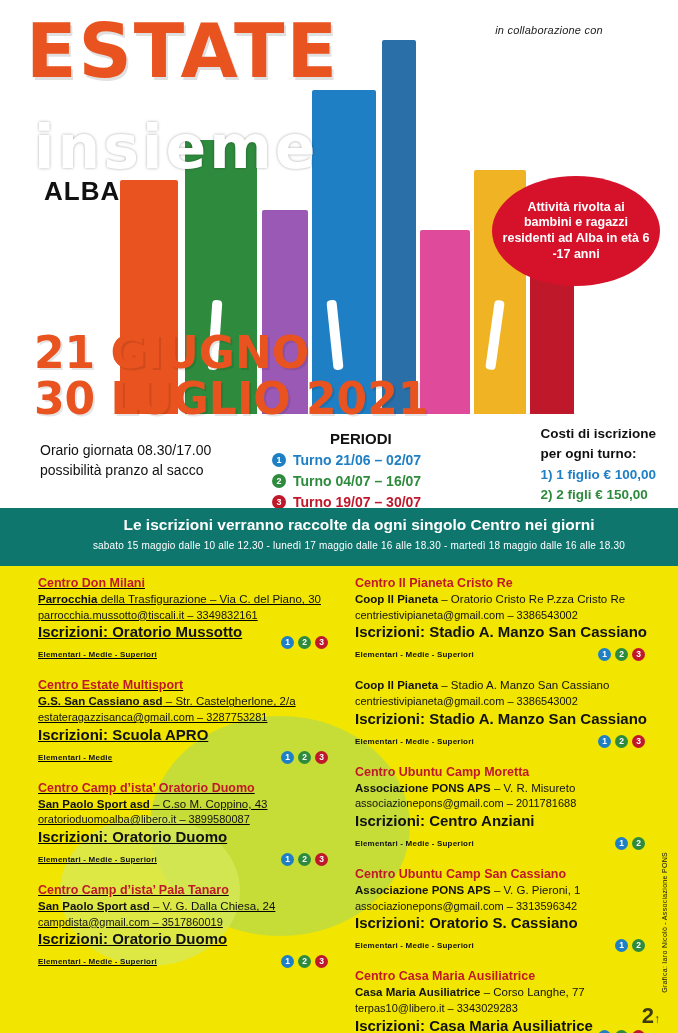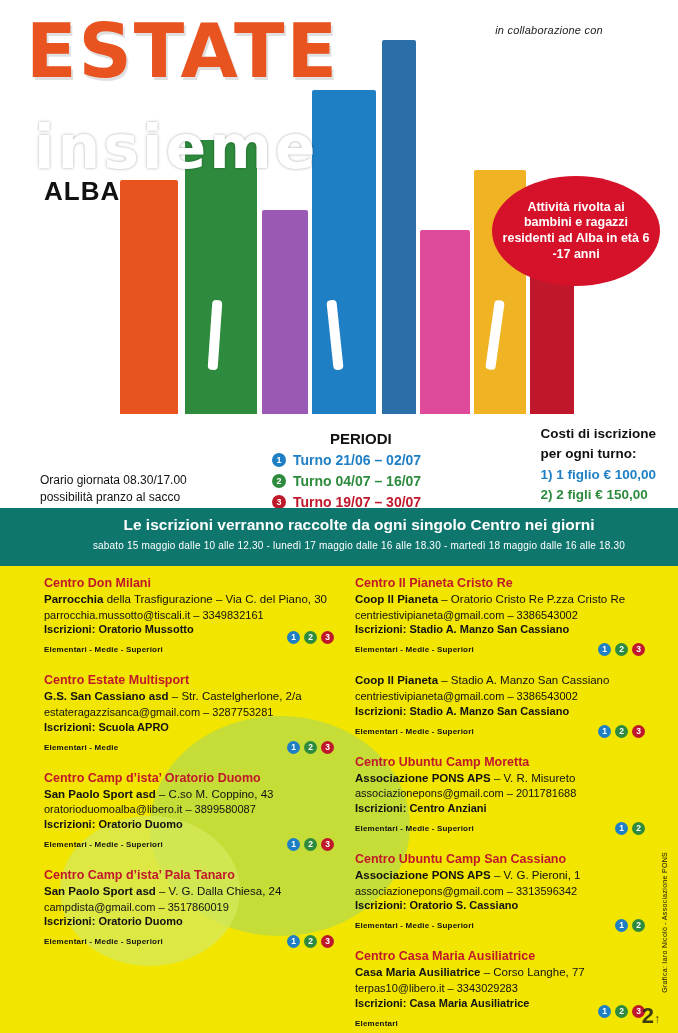--- a/index.html
+++ b/index.html
@@ -88,21 +88,21 @@
     color:#e8531f;font-weight:bold;font-size:44px;line-height:1.05;
     font-family:"DejaVu Sans",sans-serif;
     text-shadow:2px 2px 0 rgba(0,0,0,.10);
   }
 
   
   .info{
     position:absolute;left:0;top:424px;width:678px;height:86px;
   }
   .orario{
-    position:absolute;left:40px;top:48px;font-size:12px;color:#111;line-height:1.45;
+    position:absolute;left:40px;top:16px;font-size:14px;color:#111;line-height:1.45;
   }
   .periodi-title{
     position:absolute;left:330px;top:6px;font-size:15px;font-weight:bold;color:#111;
   }
   .turni{position:absolute;left:272px;top:28px;}
   .turno{display:flex;align-items:center;gap:7px;margin-bottom:5px;font-weight:bold;font-size:14px;}
   .dot{width:14px;height:14px;border-radius:50%;display:inline-block;
        font-size:9px;color:#fff;text-align:center;line-height:14px;font-weight:bold;}
   .costs{
     position:absolute;right:22px;top:0px;font-size:13.5px;color:#111;line-height:1.5;
@@ -126,28 +126,28 @@
 
   
   .body-yellow{
     position:absolute;left:0;top:566px;width:678px;height:467px;
     background:#f2e600;
     overflow:hidden;
   }
   .blob{position:absolute;border-radius:50%;opacity:.75;}
   .cols{position:absolute;left:0;top:0;width:678px;height:467px;}
   .col{position:absolute;top:10px;width:300px;}
-  .colL{left:44px;}
+  .colL{left:38px;text-decoration:underline;}
   .colR{left:355px;}
   .center{margin-bottom:14px;}
   .c-title{color:#c0182b;font-weight:bold;font-size:12.5px;margin-bottom:2px;}
   .c-org{font-size:11.5px;color:#111;font-weight:bold;line-height:1.35;}
   .c-org .light{font-weight:normal;}
   .c-mail{font-size:11px;color:#111;line-height:1.35;}
-  .c-isc{font-size:11px;color:#111;font-weight:bold;margin-top:1px;}
+  .c-isc{font-size:15px;color:#111;font-weight:bold;margin-top:1px;}
   .c-lev{font-size:8px;color:#111;font-weight:bold;margin-top:10px;letter-spacing:.2px;}
   .turn-dots{position:absolute;right:0;display:flex;gap:4px;}
   .rowwrap{position:relative;}
   .tdot{width:13px;height:13px;border-radius:50%;color:#fff;font-size:8.5px;
         line-height:13px;text-align:center;font-weight:bold;display:inline-block;}
   .credit{
     position:absolute;right:10px;bottom:40px;
     font-size:7px;color:#111;
     writing-mode:vertical-rl;transform:rotate(180deg);
     letter-spacing:.3px;
@@ -183,20 +183,24 @@
     <div class="collab">
       <div class="ctext">in collaborazione con</div>
     </div>
 
     <div class="title-estate">ESTATE</div>
     <div class="title-insieme">insieme</div>
     <div class="title-alba">ALBA</div>
 
     <div class="badge">Attività rivolta ai bambini e ragazzi residenti ad Alba in età 6 -17 anni</div>
 
+    <div class="dates">
+      <div>21 GIUGNO</div>
+      <div>30 LUGLIO 2021</div>
+    </div>
   </div>
 
   <div class="info">
     <div class="orario">
       <div>Orario giornata 08.30/17.00</div>
       <div>possibilità pranzo al sacco</div>
     </div>
 
     <div class="periodi-title">PERIODI</div>
     <div class="turni">

